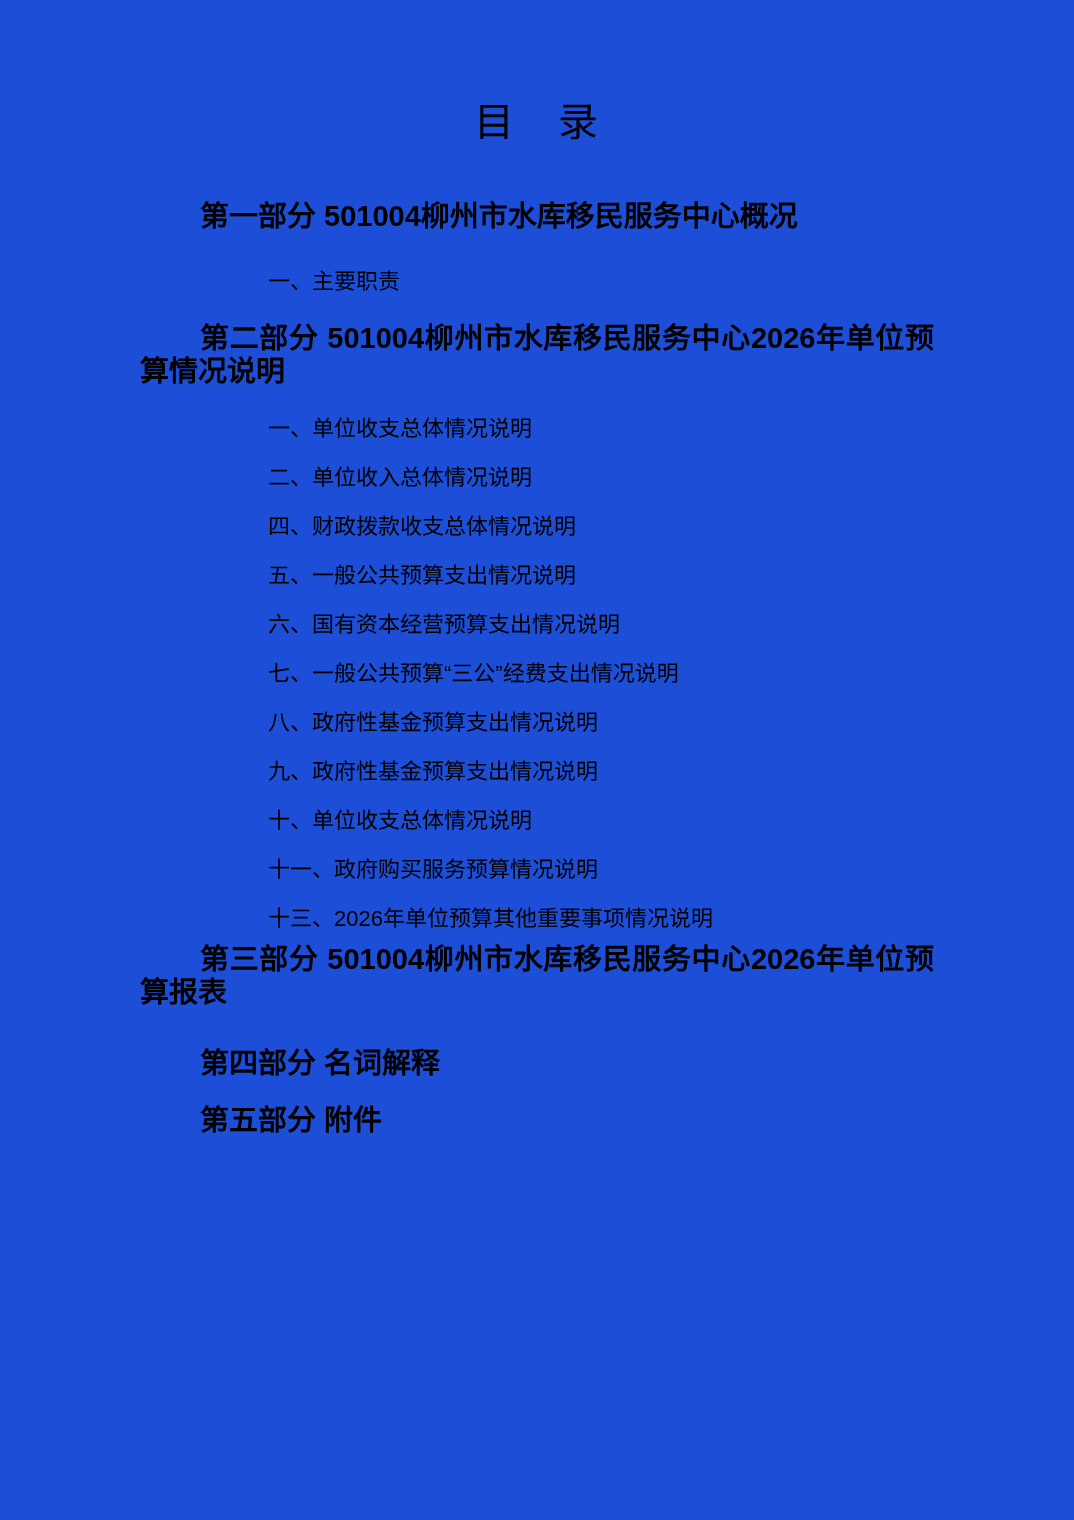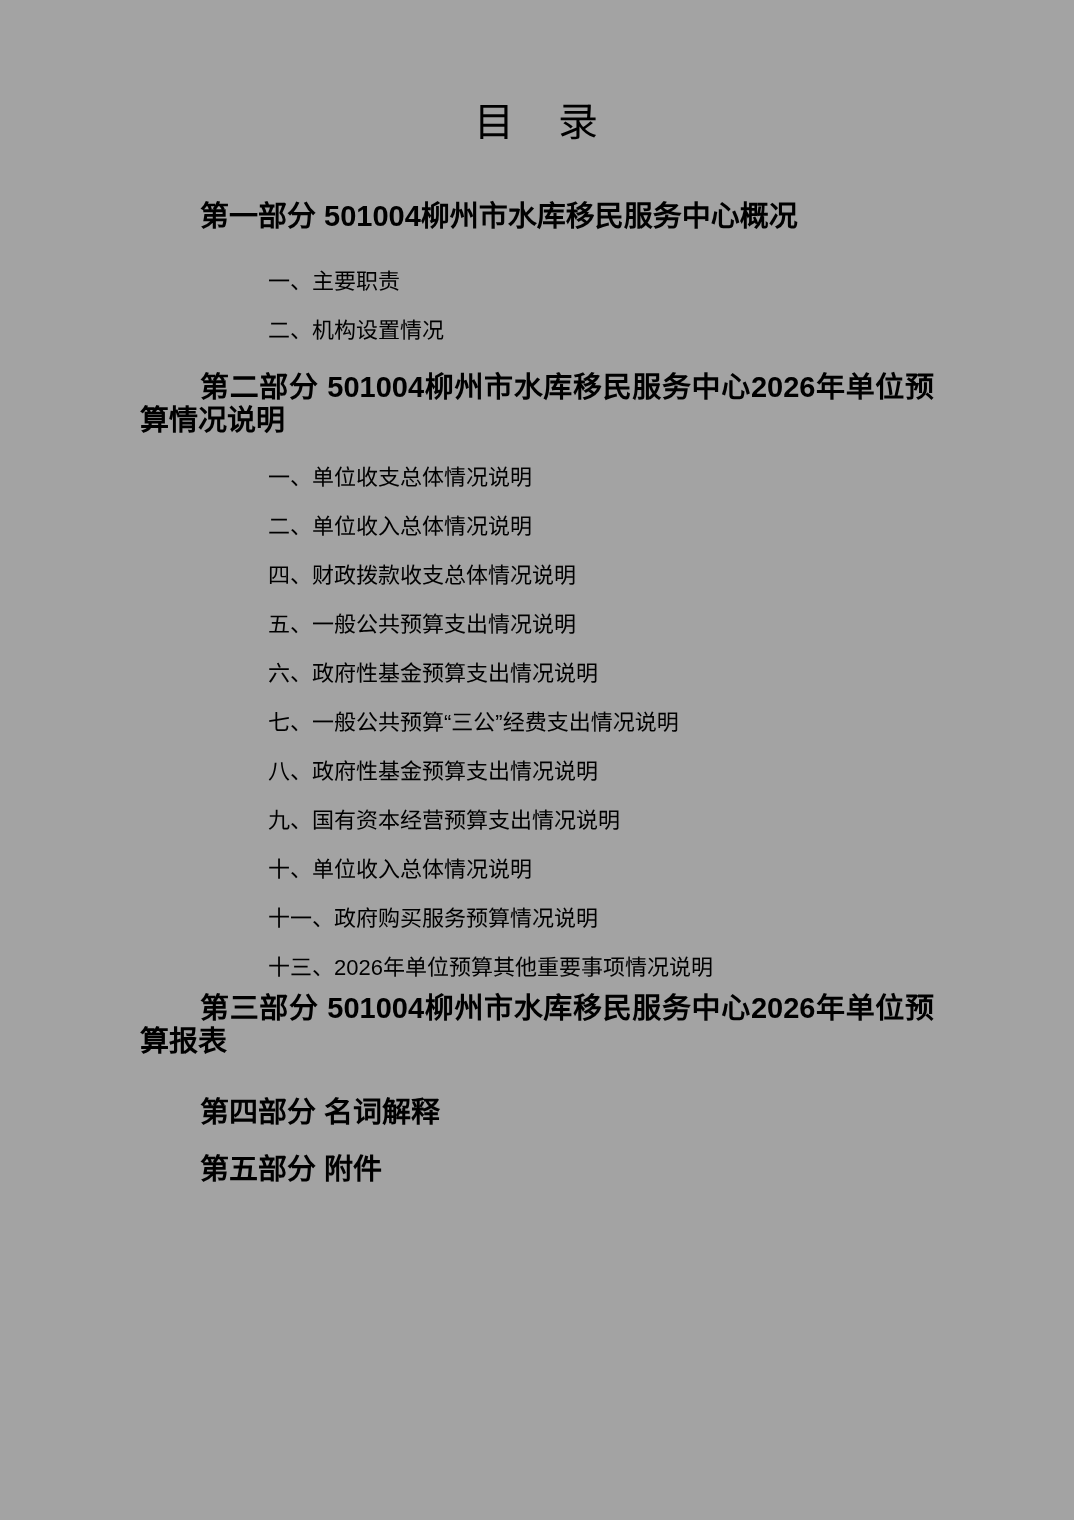--- a/index.html
+++ b/index.html
@@ -12,21 +12,21 @@
     height: 1520px;
     overflow: hidden;
     font-family: "Liberation Sans", "DejaVu Sans", sans-serif;
     color: #000000;
   }
   .page {
     box-sizing: border-box;
     width: 1074px;
     height: 1520px;
     padding: 96px 140px 0 140px;
-    background: #a3a3a3;
+    background: #1d4ed8;
   }
   .doc-title {
     margin: 0;
     font-size: 40px;
     font-weight: 400;
     line-height: 52px;
     text-align: center;
     letter-spacing: 2px;
     white-space: pre;
   }
@@ -64,36 +64,35 @@
 <body>
 
 <div class="page">
 
   <h1 class="doc-title">目　录</h1>
 
   <section>
     <h2 class="part-heading h-part1">第一部分 501004柳州市水库移民服务中心概况</h2>
     <ul class="item-list list-part1">
       <li class="toc-item">一、主要职责</li>
-      <li class="toc-item">二、机构设置情况</li>
     </ul>
   </section>
 
   <section>
     <h2 class="part-heading h-part2">第二部分 501004柳州市水库移民服务中心2026年单位预算情况说明</h2>
     <ul class="item-list list-part2">
       <li class="toc-item">一、单位收支总体情况说明</li>
       <li class="toc-item">二、单位收入总体情况说明</li>
       <li class="toc-item">四、财政拨款收支总体情况说明</li>
       <li class="toc-item">五、一般公共预算支出情况说明</li>
-      <li class="toc-item">六、政府性基金预算支出情况说明</li>
+      <li class="toc-item">六、国有资本经营预算支出情况说明</li>
       <li class="toc-item">七、一般公共预算“三公”经费支出情况说明</li>
       <li class="toc-item">八、政府性基金预算支出情况说明</li>
-      <li class="toc-item">九、国有资本经营预算支出情况说明</li>
-      <li class="toc-item">十、单位收入总体情况说明</li>
+      <li class="toc-item">九、政府性基金预算支出情况说明</li>
+      <li class="toc-item">十、单位收支总体情况说明</li>
       <li class="toc-item">十一、政府购买服务预算情况说明</li>
       <li class="toc-item">十三、2026年单位预算其他重要事项情况说明</li>
     </ul>
   </section>
 
   <section>
     <h2 class="part-heading h-part3">第三部分 501004柳州市水库移民服务中心2026年单位预算报表</h2>
   </section>
 
   <section>

